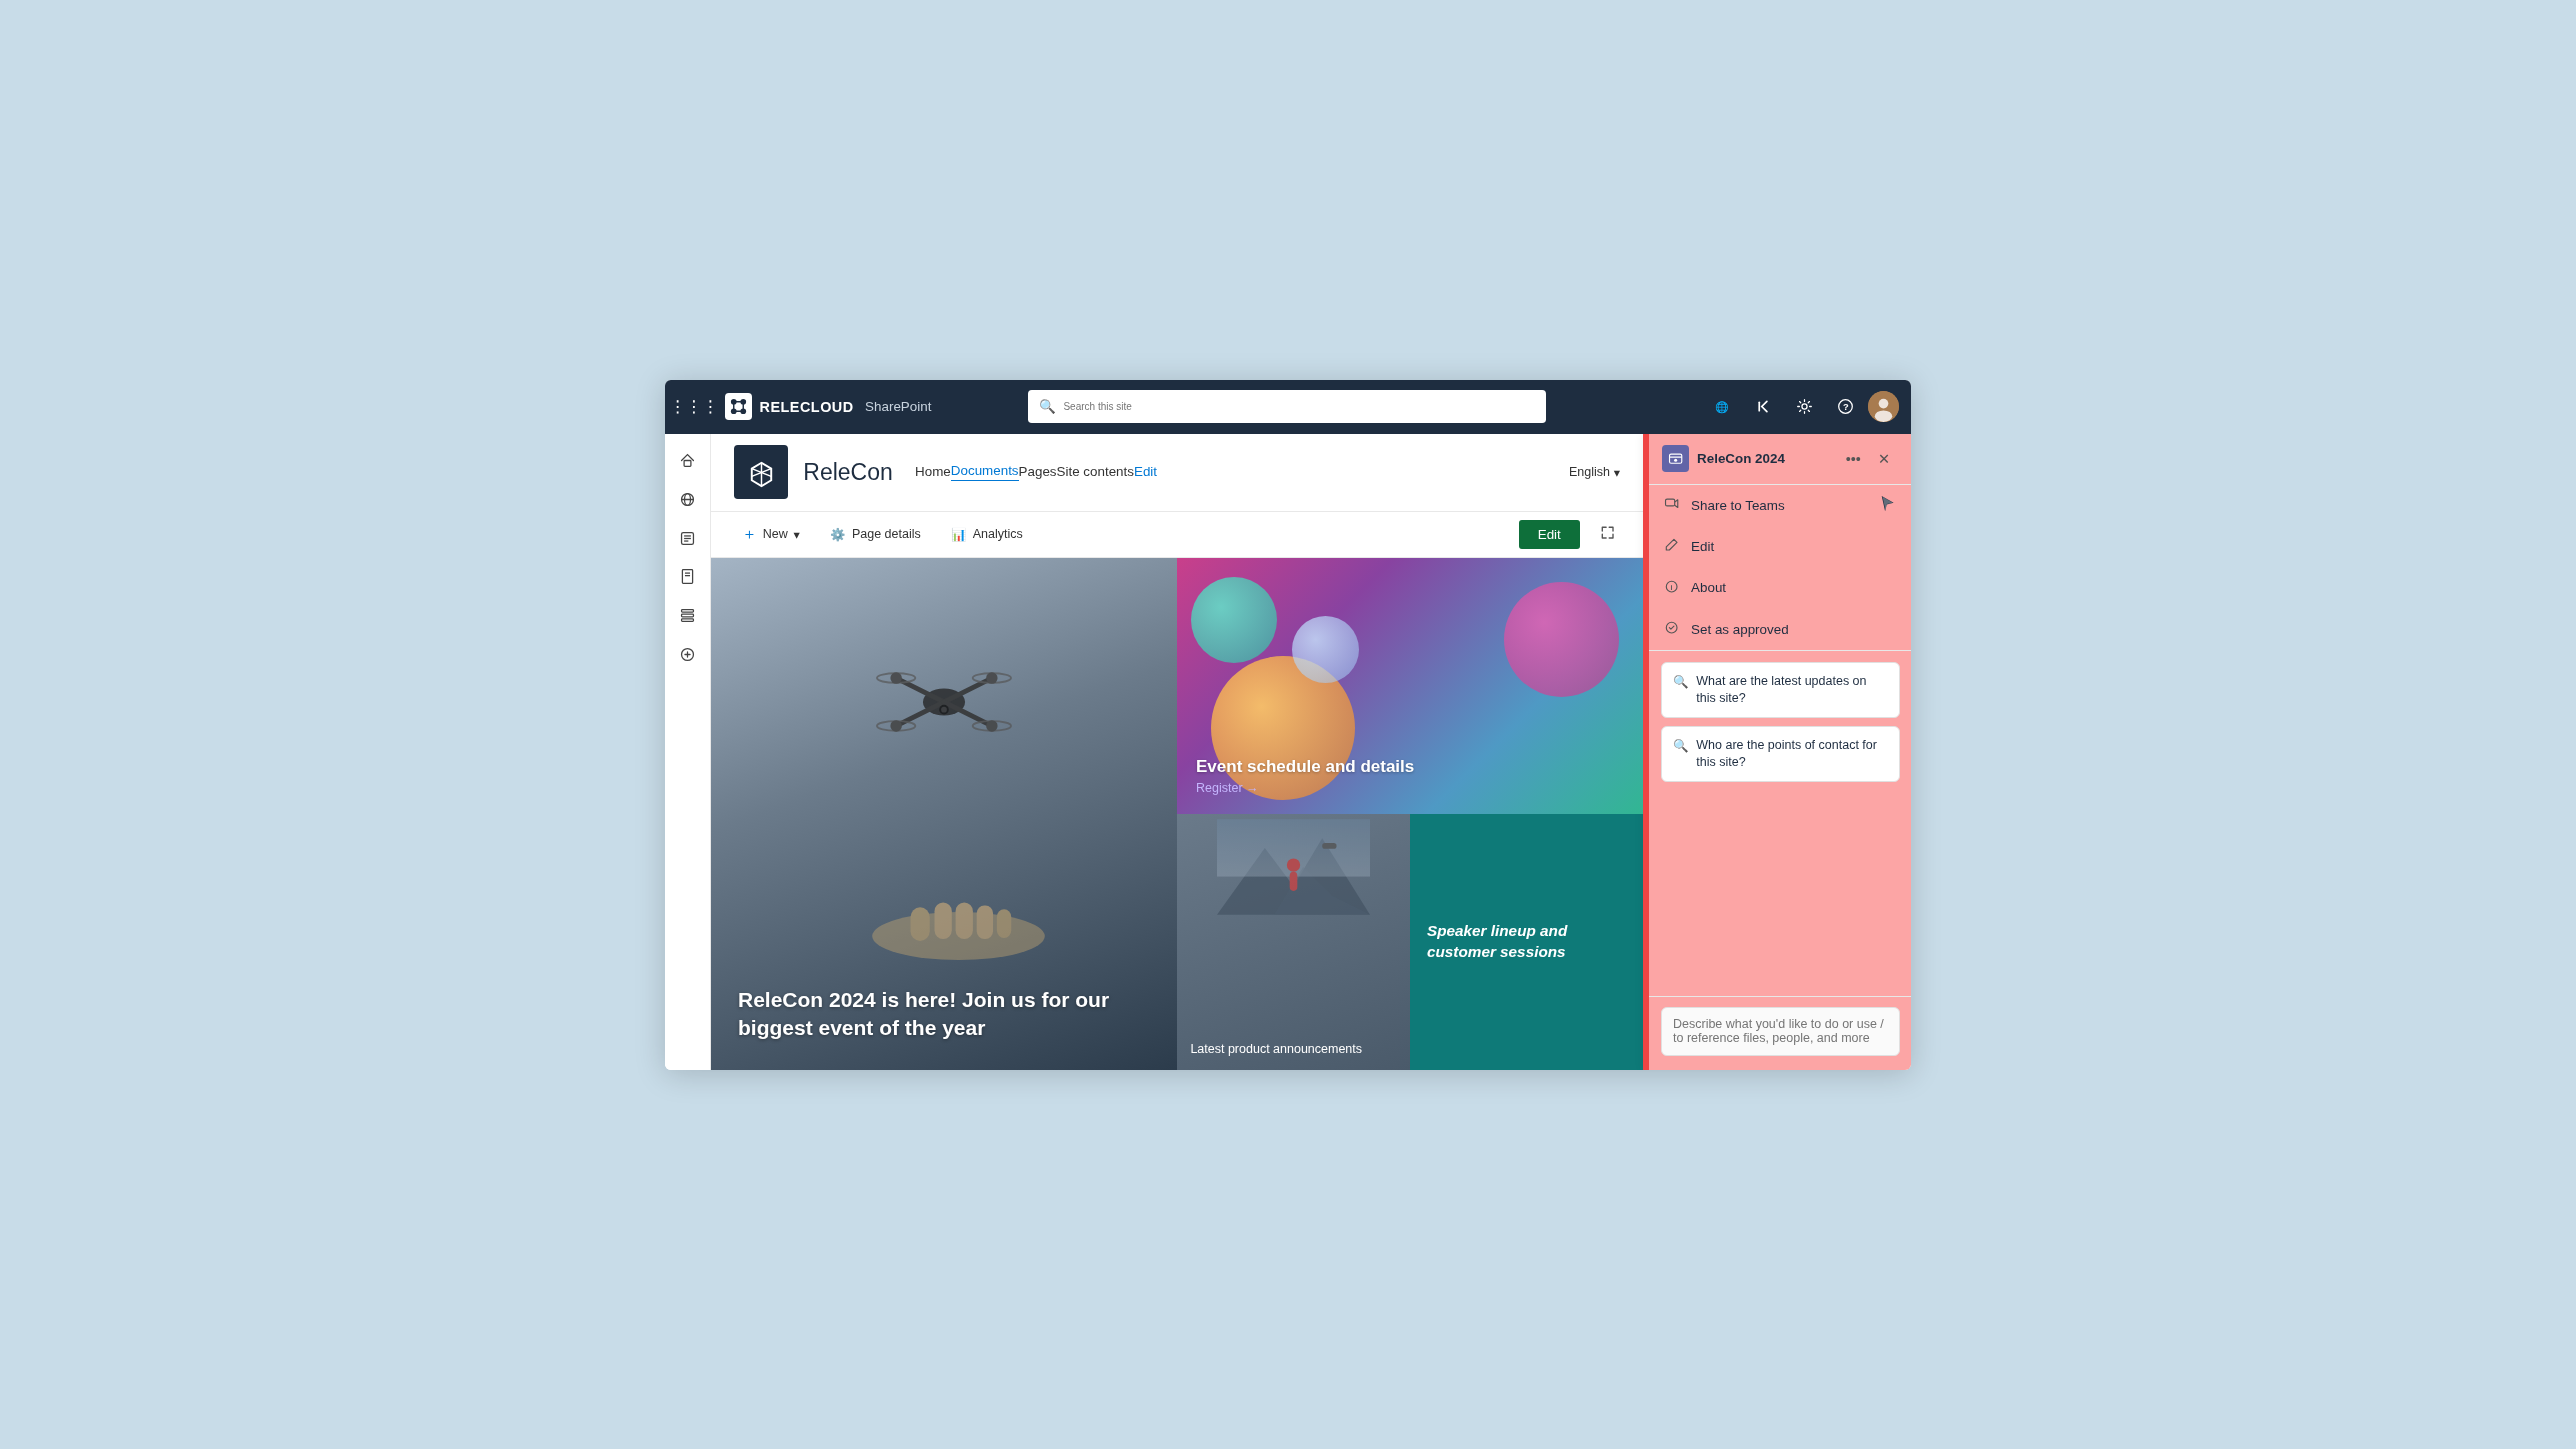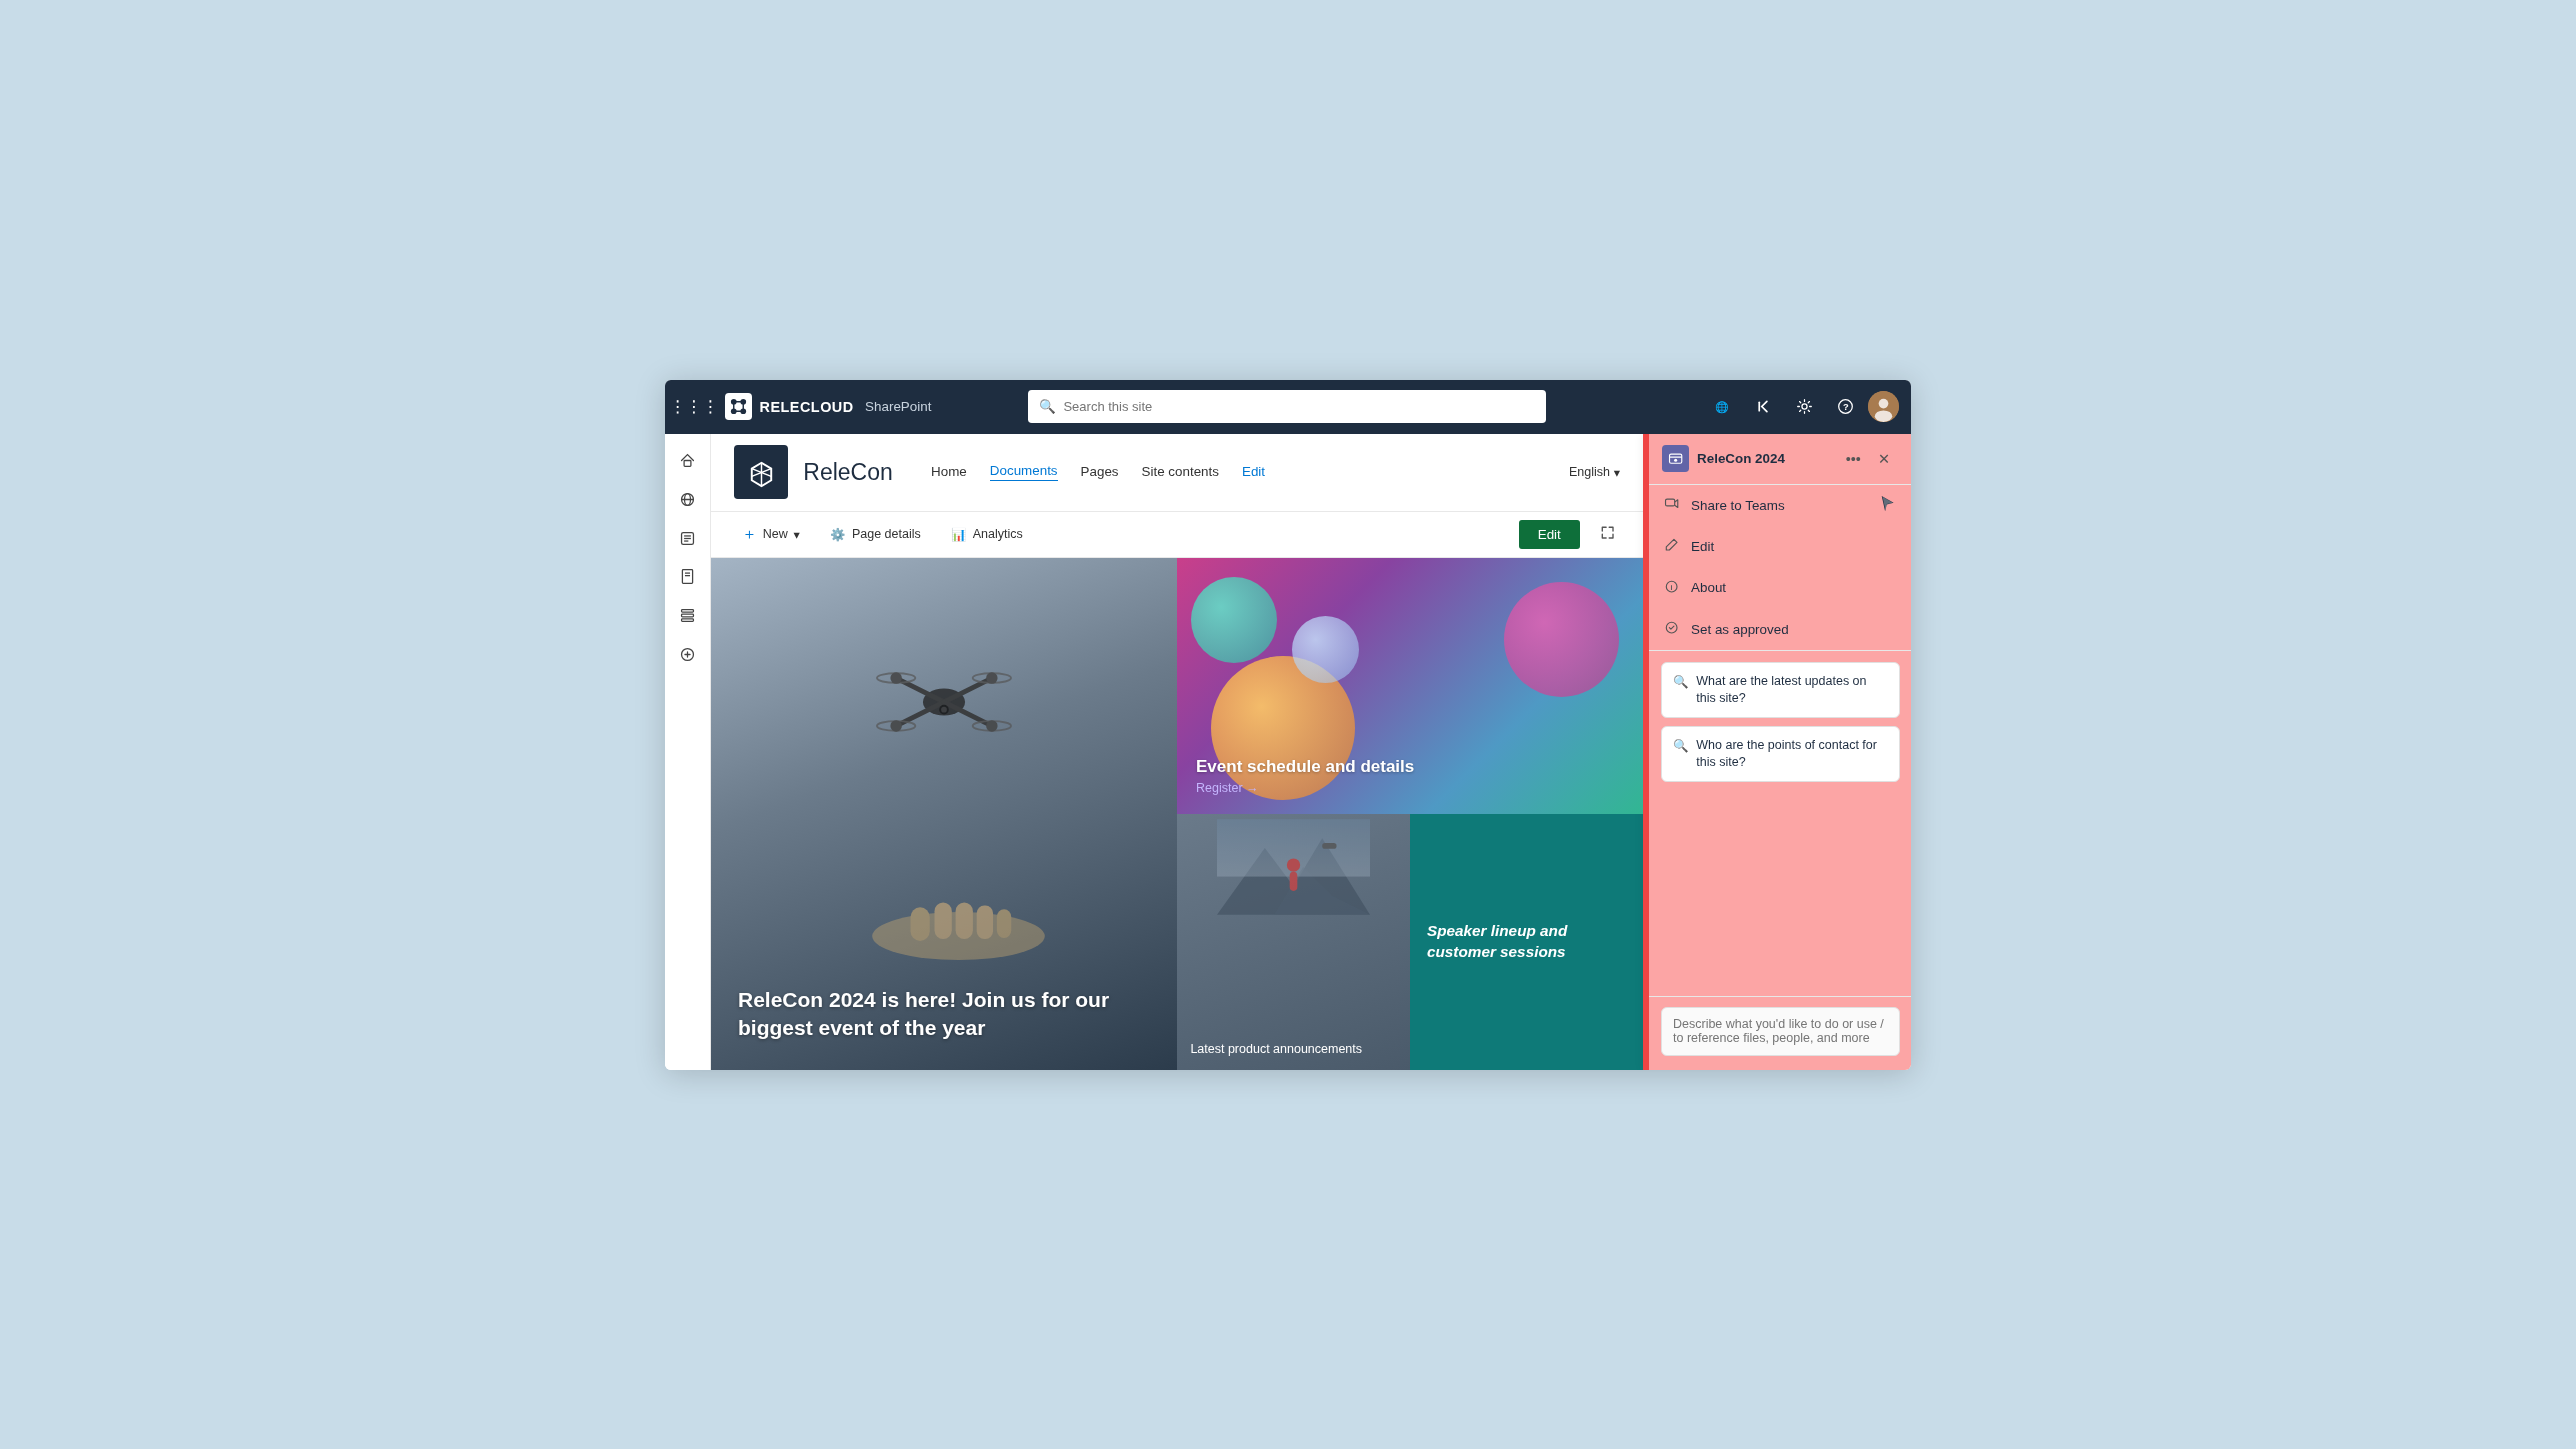--- a/index.html
+++ b/index.html
@@ -76,21 +76,21 @@
       height: 33px;
       display: flex;
       align-items: center;
       padding: 0 11.5px;
       gap: 7.7px;
     }
     .search-icon { color: #666; font-size: 13.4px; }
     .search-input {
       border: none;
       outline: none;
-      font-size: 13px;
+      font-size: 10px;
       color: #333;
       flex: 1;
       background: transparent;
     }
     .top-nav-actions {
       display: flex;
       align-items: center;
       gap: 5.8px;
       margin-left: auto;
     }
@@ -177,22 +177,21 @@
     }
     .site-logo svg { width: 35px; height: 35px; }
     .site-title {
       font-size: 23px;
       font-weight: 400;
       color: #1e2d40;
     }
     .site-nav {
       display: flex;
       align-items: center;
-      gap: 23px;
-      margin-left: 23px;
+      margin-left: 7px;
       justify-content: center;
     }
     .site-nav-item {
       font-size: 13.4px;
       color: #333;
       cursor: pointer;
       text-decoration: none;
       padding-bottom: 1.9px;
     }
     .site-nav-item.active {

